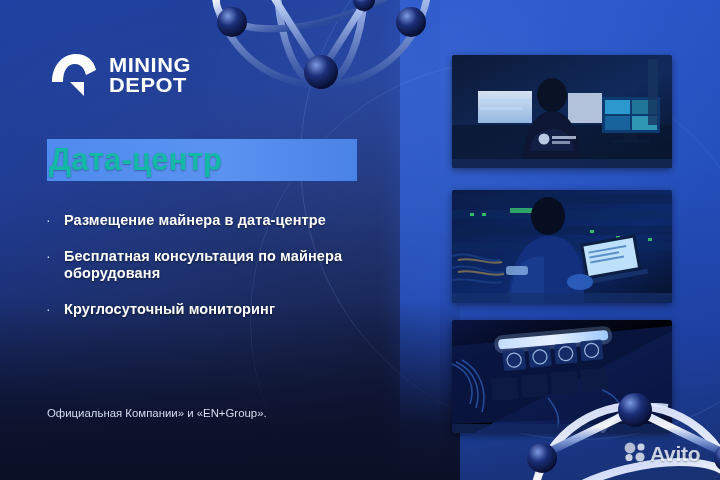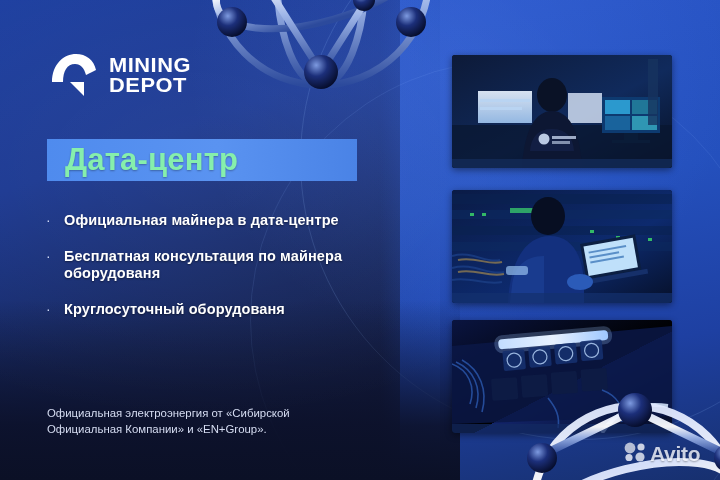--- a/index.html
+++ b/index.html
@@ -39,22 +39,22 @@
   .logo-mark{width:48px;height:46px;}
   .logo-words{display:flex;flex-direction:column;line-height:.93;}
   .logo-words span{
     color:#fff;font-weight:bold;font-size:21px;letter-spacing:.5px;
     transform:scaleX(1.04);transform-origin:left center;
     font-family:"Liberation Sans","DejaVu Sans",sans-serif;}
 
   
   .headband{position:absolute;left:47px;top:139px;width:310px;height:42px;
     background:linear-gradient(90deg,#4f8bee 0%,#5a93f1 55%,#4a83e6 100%);}
-  .headband-txt{position:absolute;left:65px;top:138px;width:300px;height:44px;
-    display:flex;align-items:center;color:#86efac;font-size:31px;font-weight:bold;
+  .headband-txt{position:absolute;left:49px;top:138px;width:300px;height:44px;
+    display:flex;align-items:center;color:#14b8a6;font-size:31px;font-weight:bold;
     letter-spacing:.2px;text-shadow:0 1px 2px rgba(0,0,0,.30);}
 
   
   .bullets{position:absolute;left:46px;top:212px;width:350px;}
   .bullet{display:flex;gap:10px;margin-bottom:19px;}
   .bullet .dot{color:#cfd9f5;font-size:14px;line-height:17px;flex:0 0 8px;}
   .bullet .btxt{color:#fff;font-size:14.5px;font-weight:bold;line-height:17px;
     letter-spacing:.1px;text-shadow:0 1px 2px rgba(0,0,0,.45);}
 
   
@@ -134,34 +134,33 @@
       <span>DEPOT</span>
     </div>
   </div>
 
   <div class="headband"></div>
   <div class="headband-txt">Дата-центр</div>
 
   <div class="bullets">
     <div class="bullet">
       <span class="dot">·</span>
-      <span class="btxt">Официальная майнера в дата-центре</span>
+      <span class="btxt">Размещение майнера в дата-центре</span>
     </div>
     <div class="bullet">
       <span class="dot">·</span>
       <span class="btxt">Бесплатная консультация по майнера оборудованя</span>
     </div>
     <div class="bullet">
       <span class="dot">·</span>
-      <span class="btxt">Круглосуточный оборудованя</span>
+      <span class="btxt">Круглосуточный мониторинг</span>
     </div>
   </div>
 
   <div class="footer">
-    <div>Официальная электроэнергия от «Сибирской</div>
     <div>Официальная Компании» и «EN+Group».</div>
   </div>
 
   <div class="photo p1">
     <svg viewBox="0 0 220 113" preserveAspectRatio="none">
       <defs>
         <linearGradient id="room1" x1="0" y1="0" x2="1" y2="1">
           <stop offset="0%" stop-color="#0d1a38"></stop>
             <stop offset="55%" stop-color="#102a5c"></stop>
           <stop offset="100%" stop-color="#071024"></stop>

